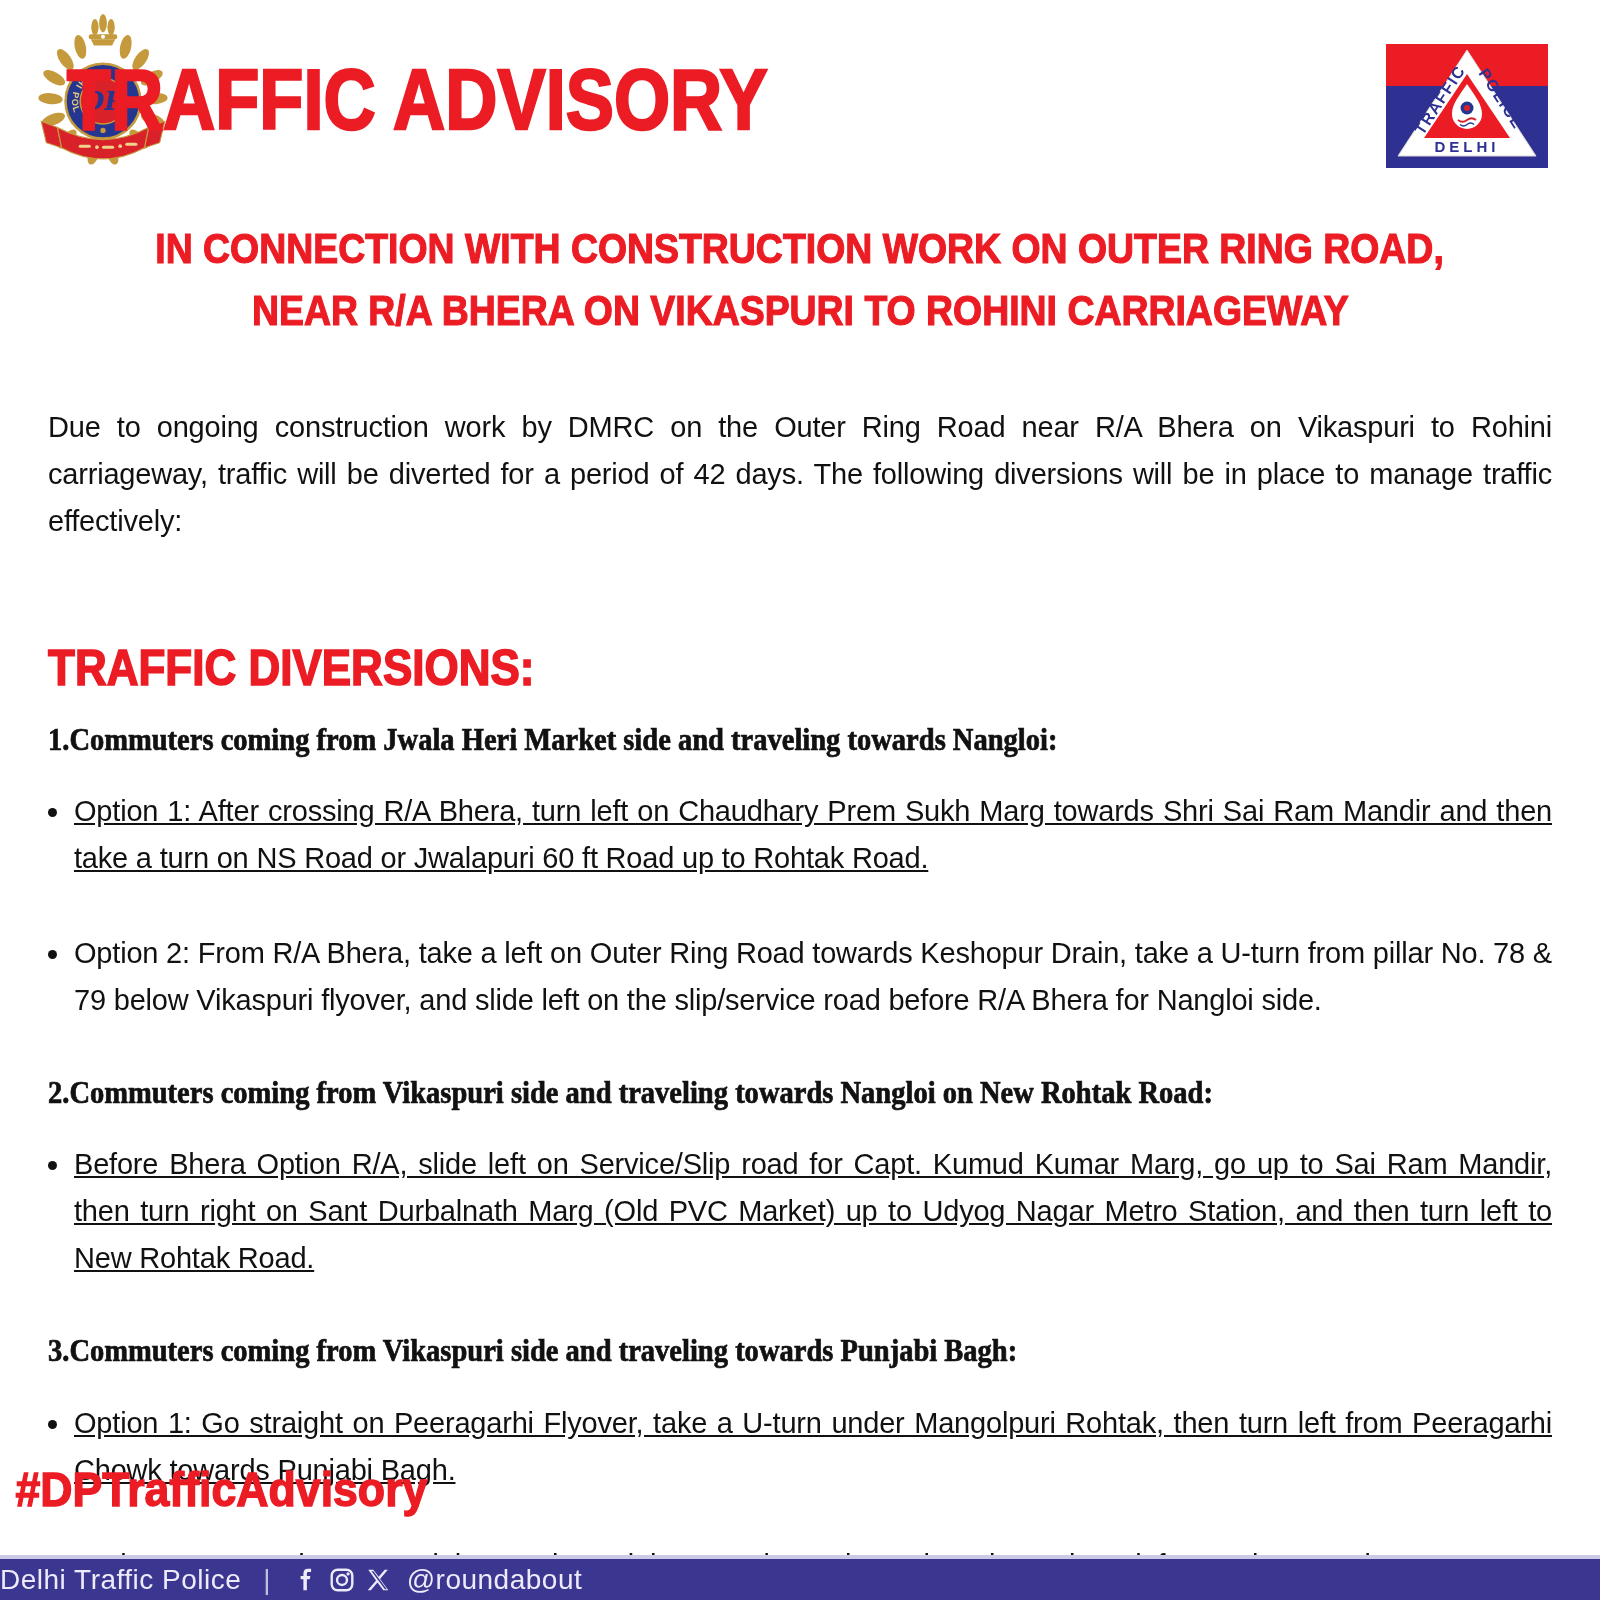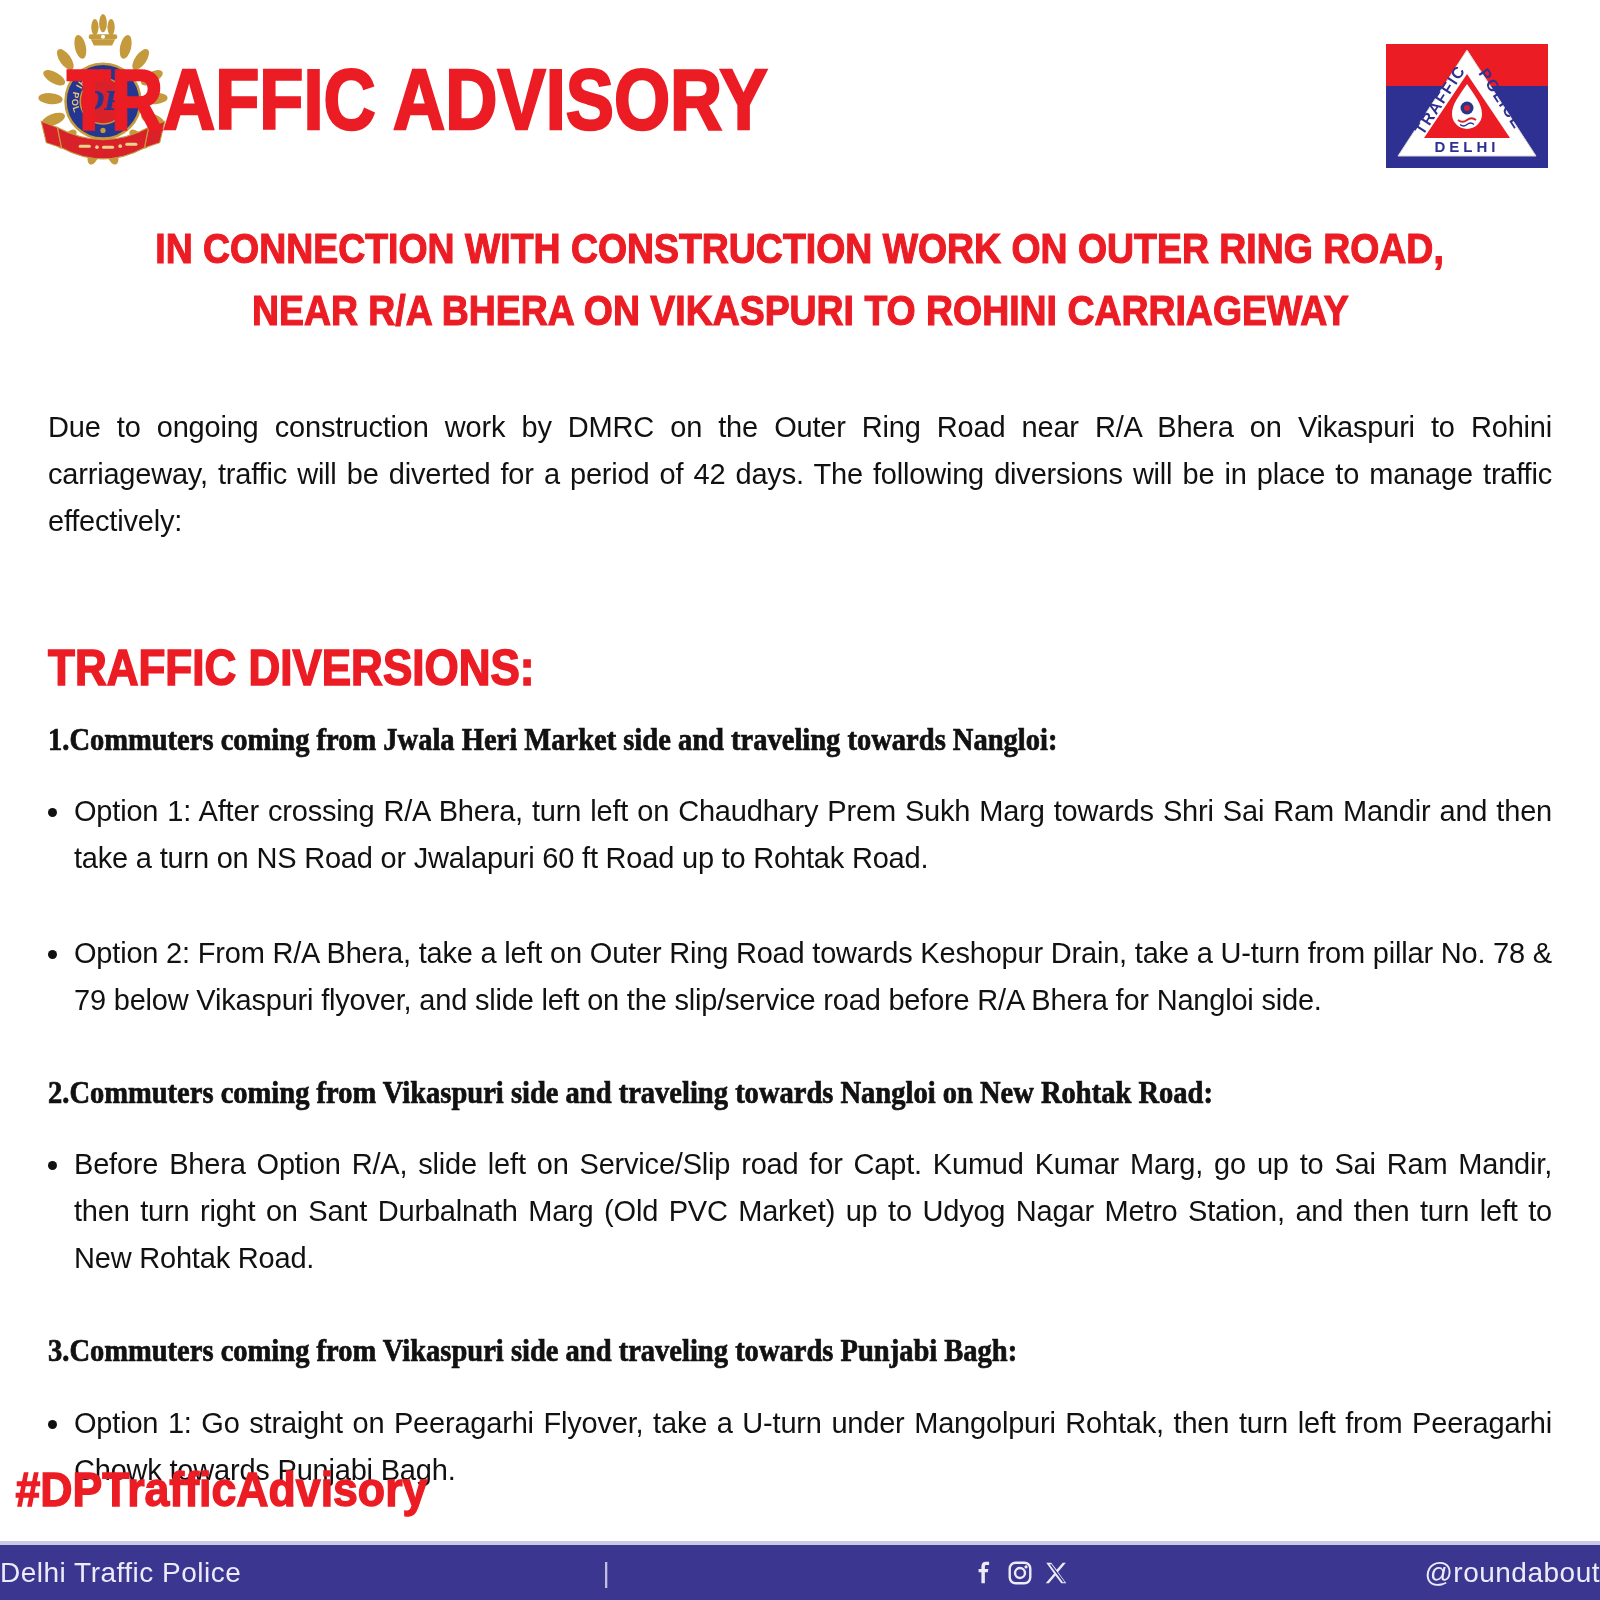--- a/index.html
+++ b/index.html
@@ -38,31 +38,31 @@
   .diversions-heading{margin:98px 0 0 0;white-space:nowrap;}
   .diversions-heading .cond{display:inline-block;transform:scaleX(0.88);transform-origin:0 50%;
     font-size:50px;font-weight:700;line-height:1;color:var(--red);-webkit-text-stroke:1.6px var(--red);}
   .section-heading{margin:50px 0 0 0;white-space:nowrap;font-family:Liberation Serif, serif;}
   .section-heading.first{margin-top:28px;}
   .section-heading .cond{display:inline-block;transform:scaleX(0.92);transform-origin:0 50%;
     font-size:31px;font-weight:700;line-height:1.2;color:var(--ink);-webkit-text-stroke:0.7px var(--ink);}
   ul.bullets{margin:0;padding:0 0 0 24px;list-style:disc outside;}
   ul.bullets li{margin:48px 0 0 0;padding-left:2px;font-size:29px;line-height:47px;
     text-align:justify;letter-spacing:-0.2px;}
-  ul.bullets li:first-child{margin-top:30px;}
+  ul.bullets li:first-child{margin-top:30px;text-decoration:underline;}
 
   
   .hashtag{position:absolute;left:0;right:12px;top:1462px;text-align:left;white-space:nowrap;}
   .hashtag .cond{display:inline-block;transform:scaleX(0.93);transform-origin:50% 50%;
     font-size:48px;font-weight:700;color:var(--red);-webkit-text-stroke:1.4px var(--red);}
 
   
-  .footer-bar{position:absolute;left:0;right:0;bottom:0;height:59px;
+  .footer-bar{position:absolute;left:0;right:0;bottom:0;height:45px;
     background:var(--footer_bar);border-top:4px solid var(--footer_border);
-    display:flex;align-items:center;justify-content:space-between;gap:16px;
+    display:flex;align-items:center;justify-content:flex-start;gap:16px;
     color:var(--footer_text);font-size:28px;}
   .footer-bar .org{letter-spacing:0.5px;}
   .footer-bar .sep{opacity:0.75;font-weight:300;margin:0 6px;}
   .footer-bar .icons{display:flex;align-items:center;gap:10px;}
   .footer-bar .icons svg{display:block;}
   .footer-bar .handle{letter-spacing:0.5px;}
 </style>
 </head>
 <body>
 

